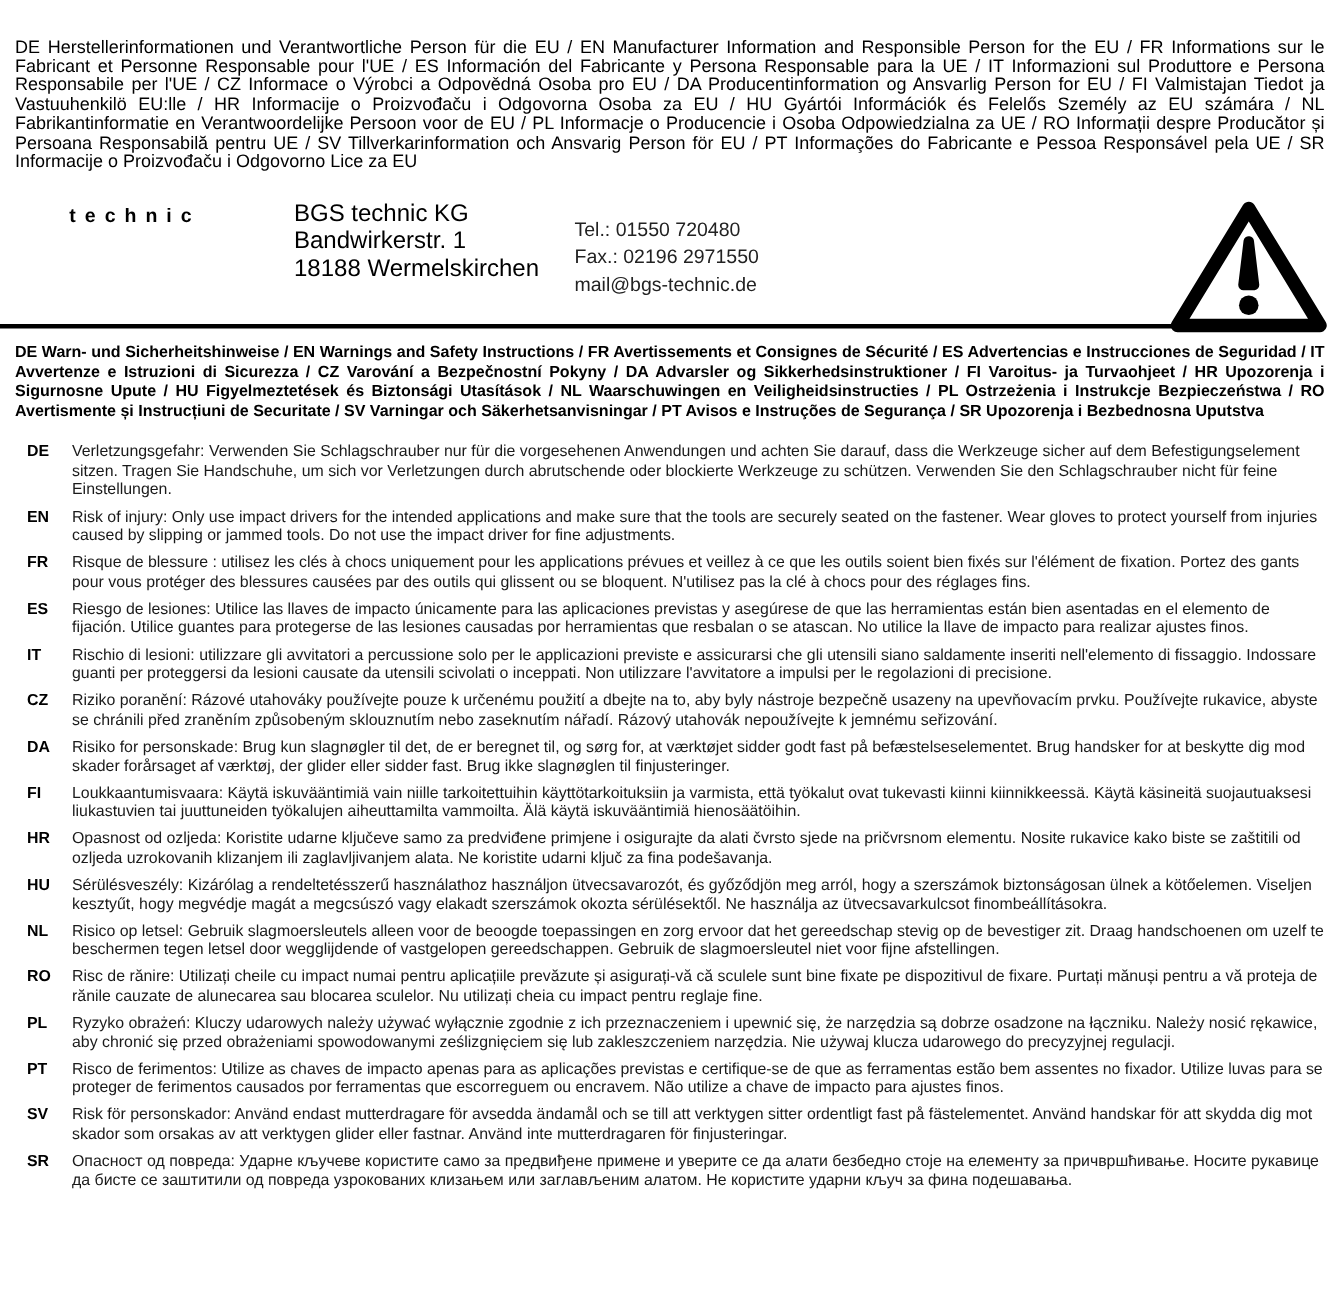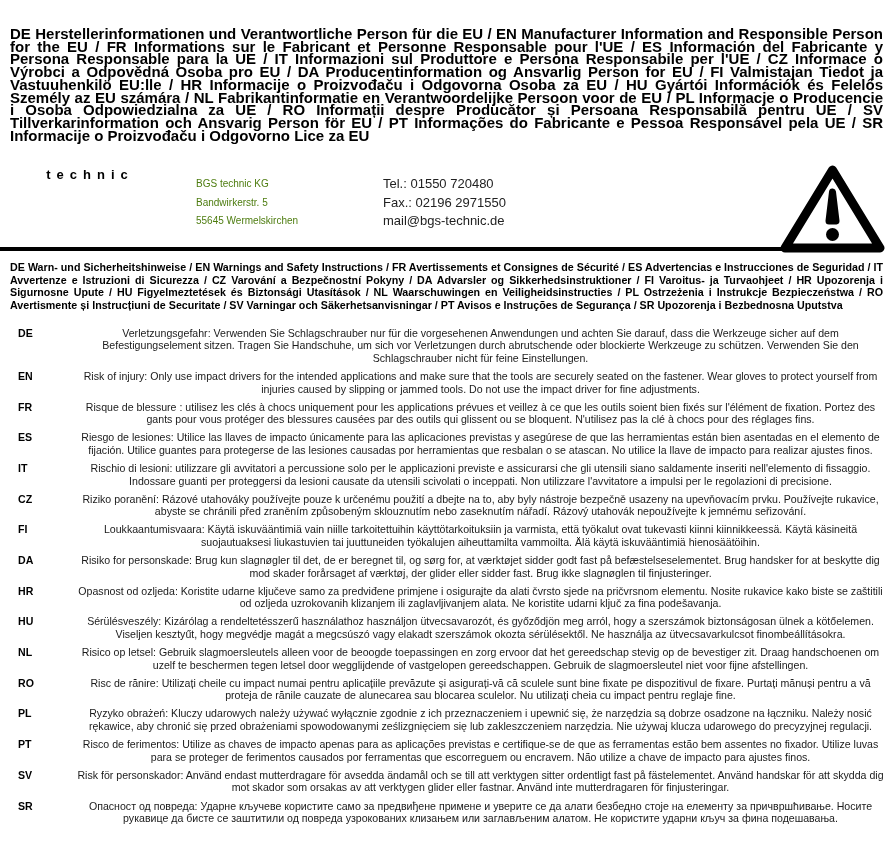--- a/index.html
+++ b/index.html
@@ -10,23 +10,23 @@
     color: #111;
     font-family: "Liberation Sans", sans-serif;
     position: relative;
     overflow: hidden;
     -webkit-font-smoothing: antialiased;
   }
 
   
   .top-block {
     padding: 13px 8px 0 10px;
-    font-size: 15px;
+    font-size: 12px;
     line-height: 12.7px;
-    font-weight: bold;
+    font-weight: normal;
     text-align: justify;
     color: #000;
   }
 
   
   .company-row { position: relative; height: 90px; }
 
   .logo { position: absolute; left: 18px; top: 10px; width: 150px; }
   .logo-main {
     font-size: 57px;
@@ -41,21 +41,21 @@
     font-size: 13px;
     font-weight: bold;
     letter-spacing: 6px;
     text-align: center;
     margin-top: 0px;
     padding-right: 6px;
     color: #000;
     white-space: nowrap;
   }
 
-  .addr    { position: absolute; left: 196px; top: 18px; font-size: 10px; line-height: 18.5px; color: #4d7c0f; }
+  .addr    { position: absolute; left: 196px; top: 8px; font-size: 16px; line-height: 18.5px; color: #000000; }
   .contact { position: absolute; left: 383px; top: 18px; font-size: 13px; line-height: 18.5px; color: #222; }
   .website { position: absolute; left: 540px; top: 50px; font-size: 17.5px; font-weight: bold; color: #000; }
 
   .warning-triangle { position: absolute; left: 779px; top: 6px; z-index: 2; }
 
   
   .rule { width: 870px; height: 3.5px; background: #000; margin: 0; border: none; }
 
   
   .heading-block {
@@ -67,41 +67,40 @@
     color: #000;
   }
 
   
   .warnings { margin: 15px 7px 0 18px; }
   .warning-row {
     display: flex;
     margin-bottom: 5.5px;
     font-size: 10.6px;
     line-height: 12.6px;
-    gap: 29px;
   }
   .warning-code { flex: 0 0 30px; width: 30px; font-weight: bold; color: #000; }
-  .warning-text { flex: 1; max-width: 838px; color: #1a1a1a; text-align: center; }
+  .warning-text { flex: 1; max-width: 838px; color: #1a1a1a; }
 </style>
 </head>
 <body>
 
 <div>
 
   <p class="top-block">DE Herstellerinformationen und Verantwortliche Person für die EU  /  EN Manufacturer Information and Responsible Person for the EU  /  FR Informations sur le Fabricant et Personne Responsable pour l'UE  /  ES Información del Fabricante y Persona Responsable para la UE  /  IT Informazioni sul Produttore e Persona Responsabile per l'UE  /  CZ Informace o Výrobci a Odpovědná Osoba pro EU  /  DA Producentinformation og Ansvarlig Person for EU  /  FI Valmistajan Tiedot ja Vastuuhenkilö EU:lle  /  HR Informacije o Proizvođaču i Odgovorna Osoba za EU  /  HU Gyártói Információk és Felelős Személy az EU számára  /  NL Fabrikantinformatie en Verantwoordelijke Persoon voor de EU  /  PL Informacje o Producencie i Osoba Odpowiedzialna za UE  /  RO Informații despre Producător și Persoana Responsabilă pentru UE  /  SV Tillverkarinformation och Ansvarig Person för EU  /  PT Informações do Fabricante e Pessoa Responsável pela UE  /  SR Informacije o Proizvođaču i Odgovorno Lice za EU</p>
 
   <div class="company-row">
     <div class="logo">
       <div class="logo-sub">technic</div>
     </div>
 
     <div class="addr">
       <div>BGS technic KG</div>
-      <div>Bandwirkerstr. 5</div>
-      <div>55645 Wermelskirchen</div>
+      <div>Bandwirkerstr. 1</div>
+      <div>18188 Wermelskirchen</div>
     </div>
 
     <div class="contact">
       <div>Tel.: 01550 720480</div>
       <div>Fax.: 02196 2971550</div>
       <div>mail@bgs-technic.de</div>
     </div>
 
 
     <svg class="warning-triangle" width="107" height="92" viewBox="0 0 107 92" xmlns="http://www.w3.org/2000/svg">
@@ -134,26 +133,26 @@
     </div>
     <div class="warning-row">
       <span class="warning-code">IT</span>
       <span class="warning-text">Rischio di lesioni: utilizzare gli avvitatori a percussione solo per le applicazioni previste e assicurarsi che gli utensili siano saldamente inseriti nell'elemento di fissaggio. Indossare guanti per proteggersi da lesioni causate da utensili scivolati o inceppati. Non utilizzare l'avvitatore a impulsi per le regolazioni di precisione.</span>
     </div>
     <div class="warning-row">
       <span class="warning-code">CZ</span>
       <span class="warning-text">Riziko poranění: Rázové utahováky používejte pouze k určenému použití a dbejte na to, aby byly nástroje bezpečně usazeny na upevňovacím prvku. Používejte rukavice, abyste se chránili před zraněním způsobeným sklouznutím nebo zaseknutím nářadí. Rázový utahovák nepoužívejte k jemnému seřizování.</span>
     </div>
     <div class="warning-row">
+      <span class="warning-code">DA</span>
+      <span class="warning-text">Risiko for personskade: Brug kun slagnøgler til det, de er beregnet til, og sørg for, at værktøjet sidder godt fast på befæstelseselementet. Brug handsker for at beskytte dig mod skader forårsaget af værktøj, der glider eller sidder fast. Brug ikke slagnøglen til finjusteringer.</span>
+    </div>
+    <div class="warning-row">
       <span class="warning-code">FI</span>
       <span class="warning-text">Loukkaantumisvaara: Käytä iskuvääntimiä vain niille tarkoitettuihin käyttötarkoituksiin ja varmista, että työkalut ovat tukevasti kiinni kiinnikkeessä. Käytä käsineitä suojautuaksesi liukastuvien tai juuttuneiden työkalujen aiheuttamilta vammoilta. Älä käytä iskuvääntimiä hienosäätöihin.</span>
-    </div>
-    <div class="warning-row">
-      <span class="warning-code">DA</span>
-      <span class="warning-text">Risiko for personskade: Brug kun slagnøgler til det, de er beregnet til, og sørg for, at værktøjet sidder godt fast på befæstelseselementet. Brug handsker for at beskytte dig mod skader forårsaget af værktøj, der glider eller sidder fast. Brug ikke slagnøglen til finjusteringer.</span>
     </div>
     <div class="warning-row">
       <span class="warning-code">HR</span>
       <span class="warning-text">Opasnost od ozljeda: Koristite udarne ključeve samo za predviđene primjene i osigurajte da alati čvrsto sjede na pričvrsnom elementu. Nosite rukavice kako biste se zaštitili od ozljeda uzrokovanih klizanjem ili zaglavljivanjem alata. Ne koristite udarni ključ za fina podešavanja.</span>
     </div>
     <div class="warning-row">
       <span class="warning-code">HU</span>
       <span class="warning-text">Sérülésveszély: Kizárólag a rendeltetésszerű használathoz használjon ütvecsavarozót, és győződjön meg arról, hogy a szerszámok biztonságosan ülnek a kötőelemen. Viseljen kesztyűt, hogy megvédje magát a megcsúszó vagy elakadt szerszámok okozta sérülésektől. Ne használja az ütvecsavarkulcsot finombeállításokra.</span>
     </div>
     <div class="warning-row">

